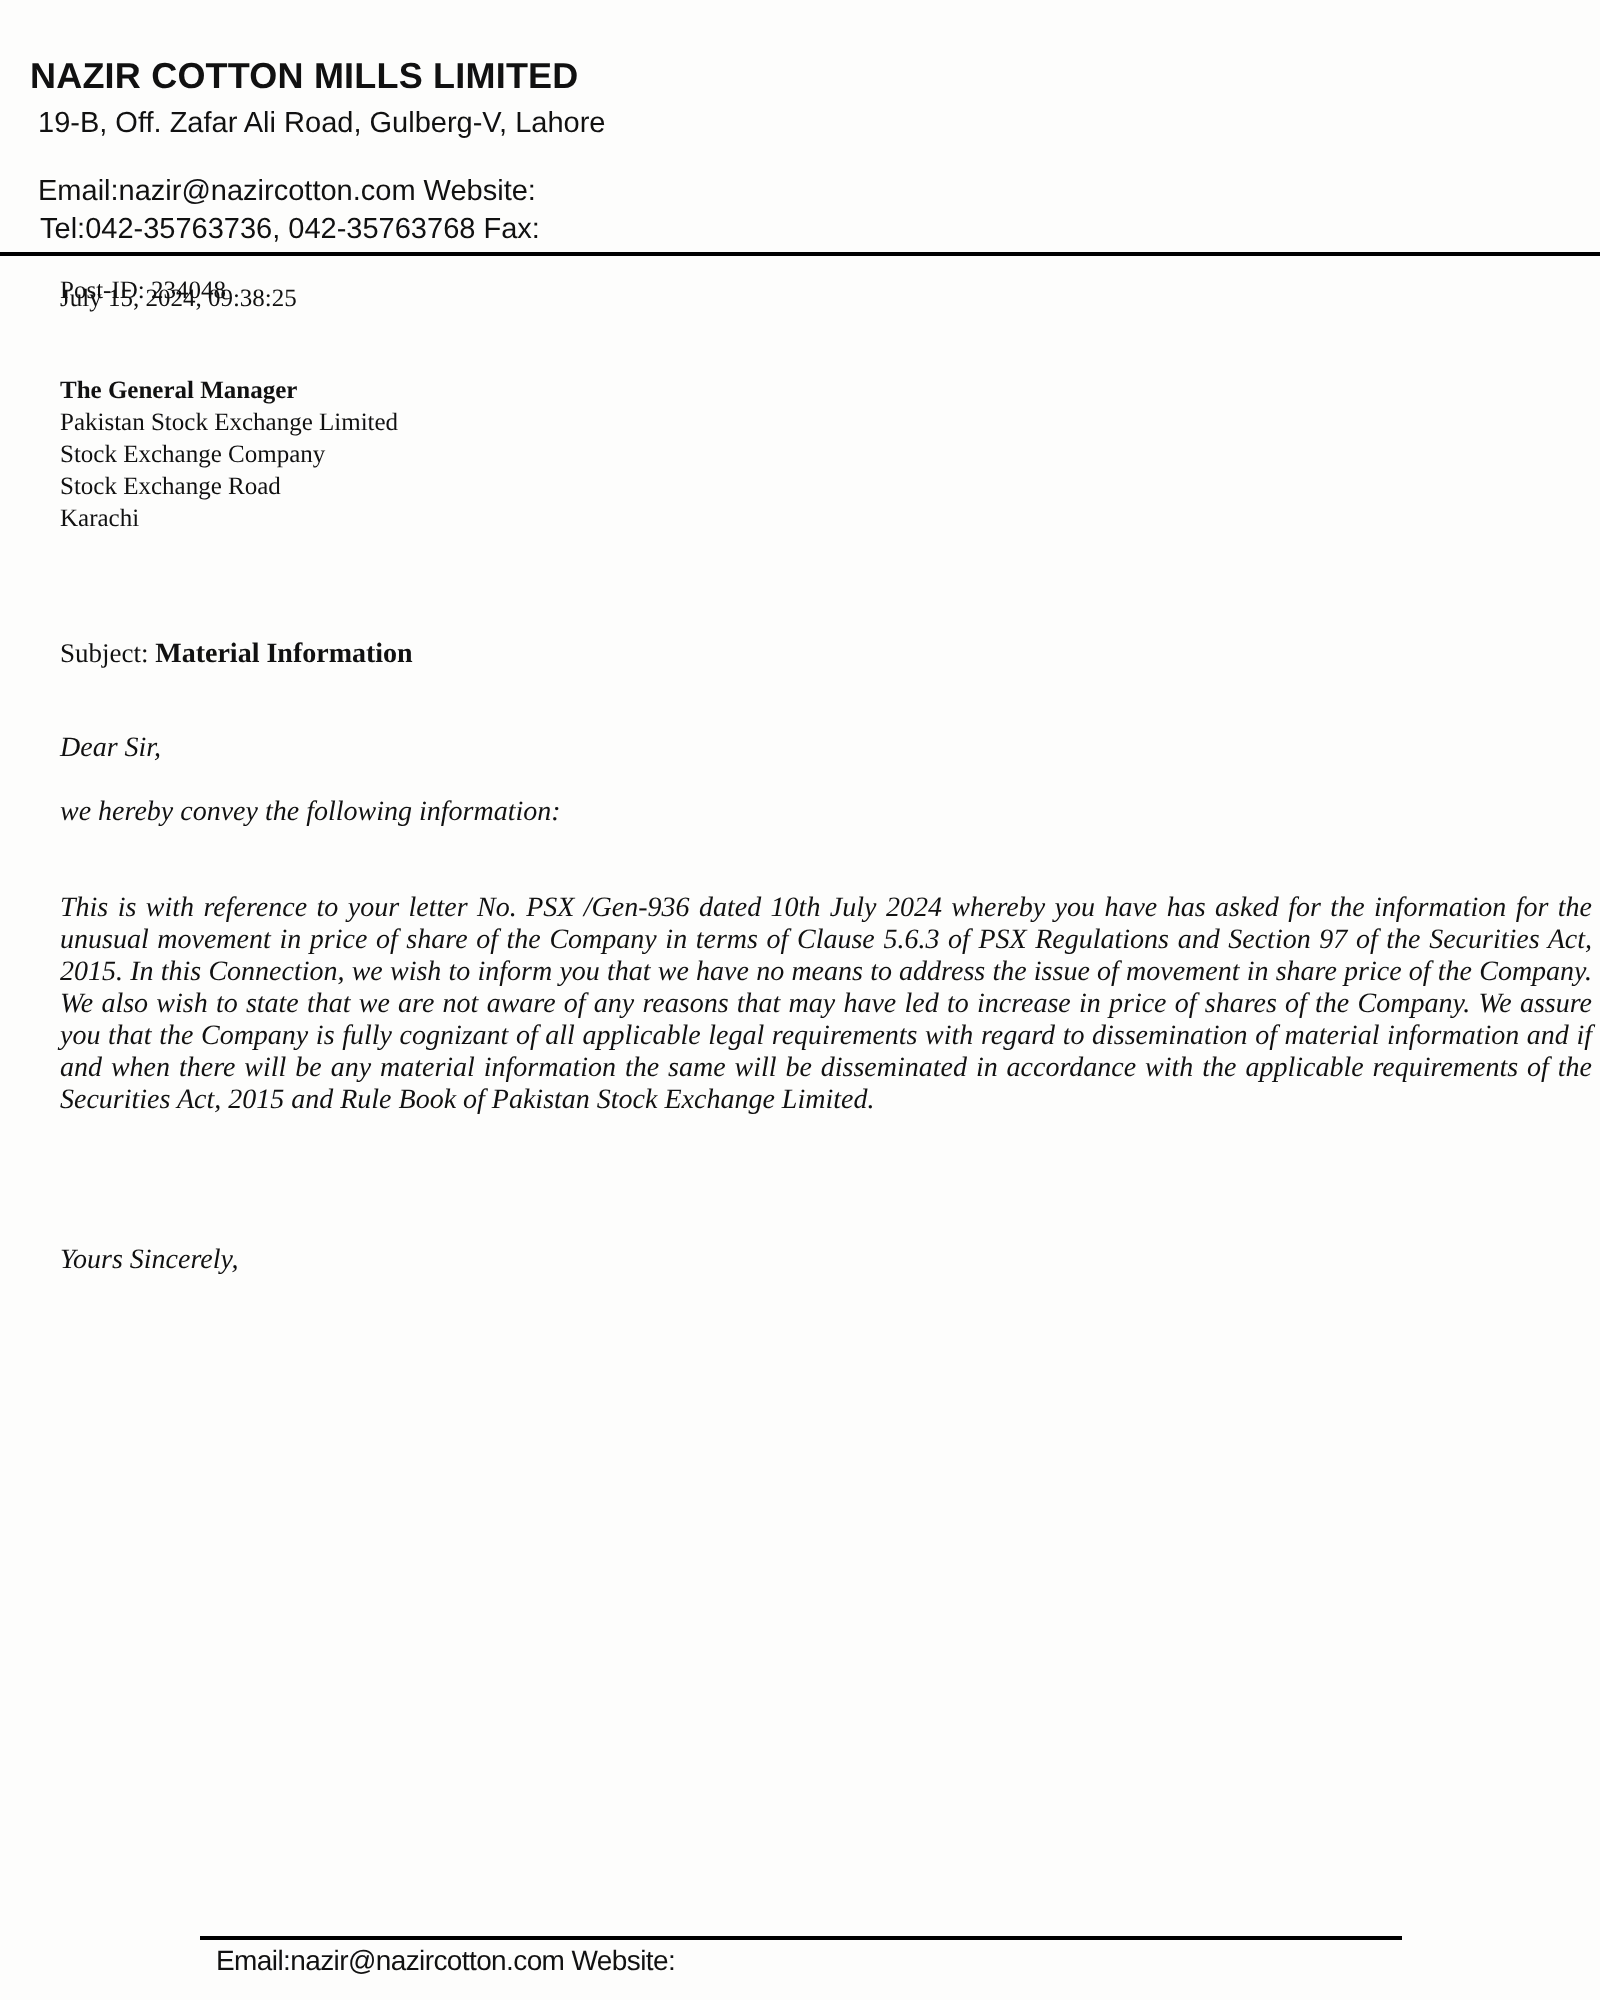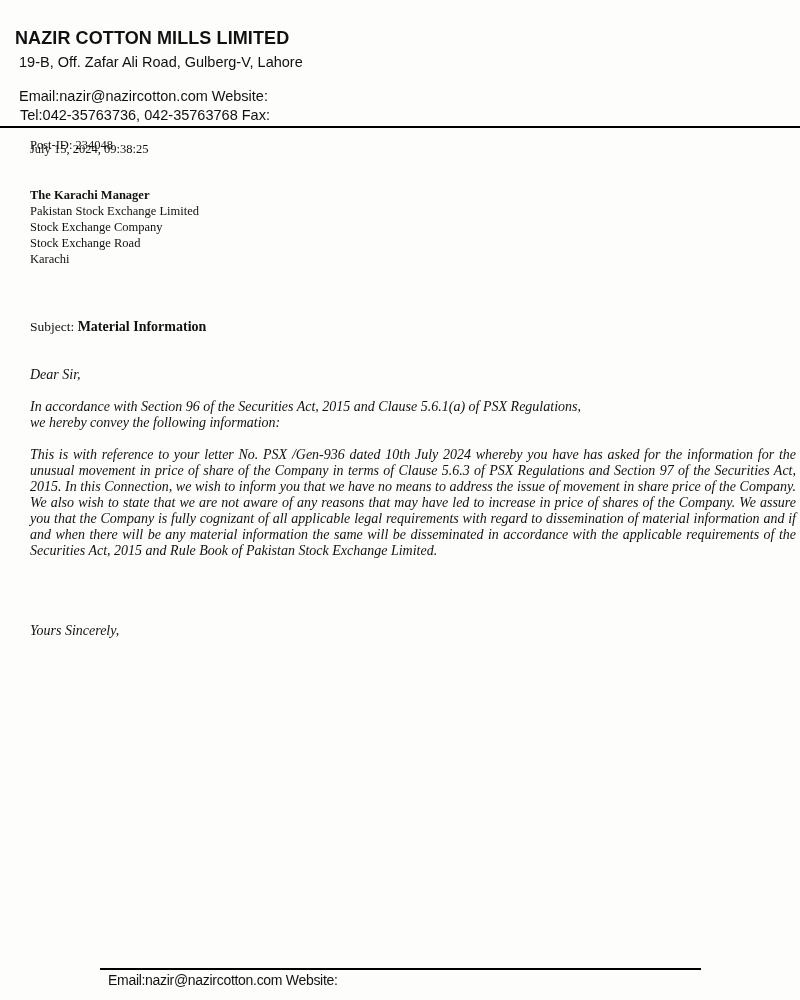--- a/index.html
+++ b/index.html
@@ -58,36 +58,35 @@
   <div class="hdr-line hdr-tel sans">Tel:042-35763736, 042-35763768 Fax:</div>
   <div class="hdr-line hdr-email sans">Email:nazir@nazircotton.com Website:</div>
 </div>
 
 <div class="top-rule"></div>
 
 <div class="small post-id serif">Post-ID: 234048</div>
 <div class="small post-date serif">July 15, 2024, 09:38:25</div>
 
 <div class="small addressee serif">
-  <div class="bold">The Karachi Manager</div>
+  <div class="bold">The General Manager</div>
   <div>Pakistan Stock Exchange Limited</div>
   <div>Stock Exchange Company</div>
   <div>Stock Exchange Road</div>
   <div>Karachi</div>
 </div>
 
 <div class="subject serif">
   <span>Subject:</span>
   <span class="subj-val">Material Information</span>
 </div>
 
 <div class="body-text salutation serif">Dear Sir,</div>
 
 <div class="body-text intro serif">
-  <div>In accordance with Section 96 of the Securities Act, 2015 and Clause 5.6.1(a) of PSX Regulations,</div>
   <div>we hereby convey the following information:</div>
 </div>
 
 <div class="body-text main-para serif">This is with reference to your letter No. PSX /Gen-936 dated 10th July 2024 whereby you have has asked for the information for the unusual movement in price of share of the Company in terms of Clause 5.6.3 of PSX Regulations and Section 97 of the Securities Act, 2015.  In this Connection, we wish to inform you that we have no means to address the issue of movement in share price of the Company. We also wish to state that we are not aware of any reasons that may have led to increase in price of shares of the Company.  We assure you that the Company is fully cognizant of all applicable legal requirements with regard to dissemination of material information and if and when there will be any material information the same will be disseminated in accordance with the applicable requirements of the Securities Act, 2015 and Rule Book of Pakistan Stock Exchange Limited.</div>
 
 <div class="body-text closing serif">Yours Sincerely,</div>
 
 <div class="bottom-rule"></div>
 <div class="footer-email sans">Email:nazir@nazircotton.com Website:</div>
 

